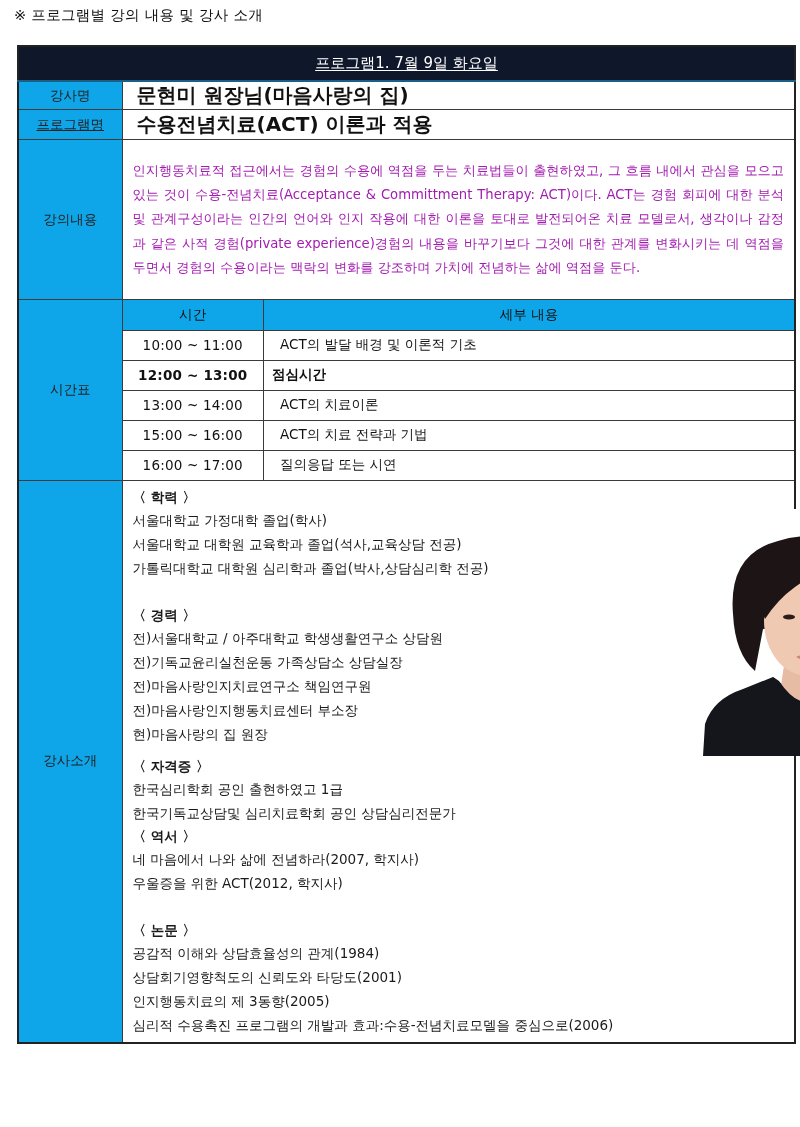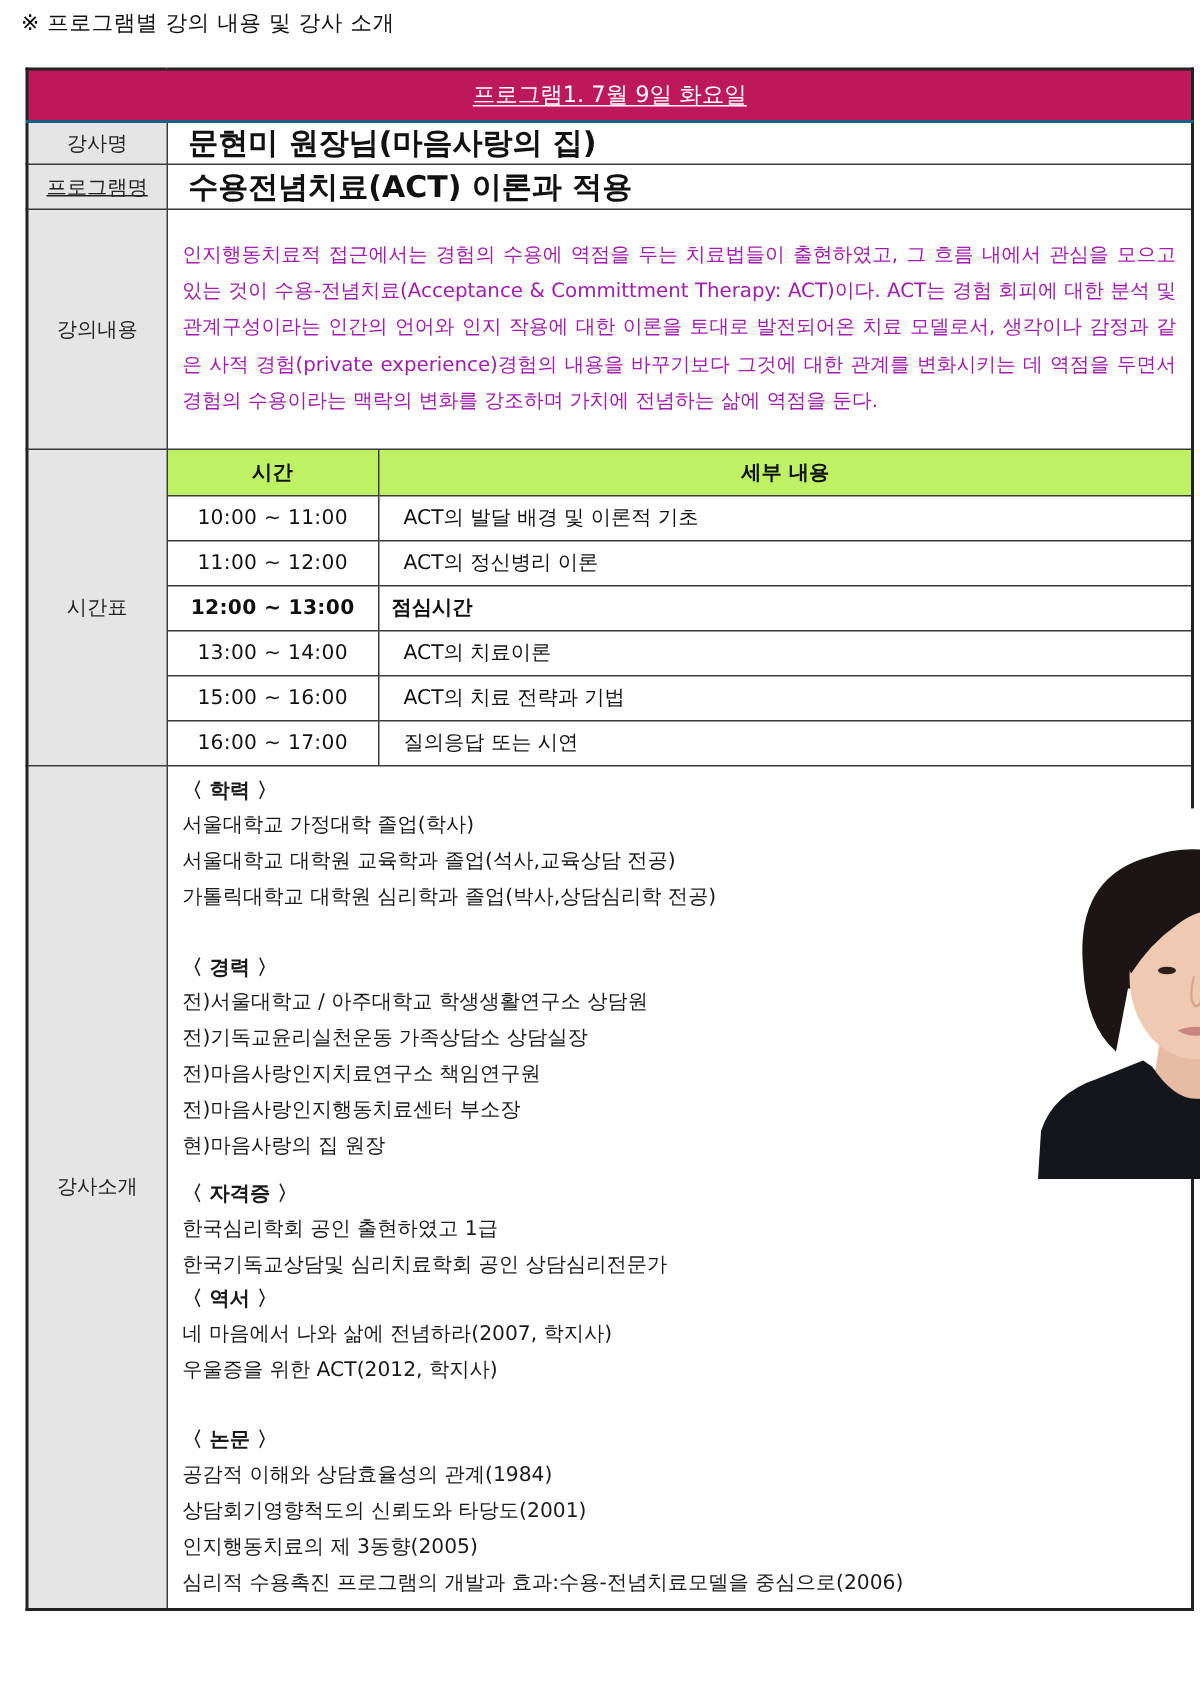--- a/index.html
+++ b/index.html
@@ -12,48 +12,48 @@
   }
 
   .info-table {
     position: absolute; left: 17px; top: 45px; width: 779px;
     border: 2px solid #222;
     border-collapse: collapse;
   }
   .info-table td { border: 1px solid #3a3a3a; vertical-align: middle; }
 
   .hdr {
-    background: #be185d; color: #fff; text-align: center;
+    background: #0f172a; color: #fff; text-align: center;
     height: 35px; font-size: 15px;
     border-bottom: 2px solid #1a5f86 !important;
   }
   .hdr span { text-decoration: underline; text-underline-offset: 2px; }
 
   .lbl {
-    width: 93px; background: #e5e5e5; text-align: center;
+    width: 104px; background: #0ea5e9; text-align: center;
     font-size: 13.5px; color: #222;
   }
   .lbl.u span { text-decoration: underline; }
 
   .val-strong { font-weight: bold; font-size: 20px; padding-left: 14px; height: 28px; }
   .val-strong.tall { height: 30px; }
 
   .lecture {
     padding: 3px 10px 3px 10px; font-size: 13.2px; line-height: 24.2px;
     text-align: justify; height: 160px; color: #a21caf;
   }
 
   .tt-wrap { padding: 0; }
   .tt { width: 100%; border-collapse: collapse; }
   .tt td { border: 1px solid #3a3a3a; height: 30px; font-size: 13.5px; }
   .tt tr:first-child td { border-top: none; }
   .tt tr:last-child td { border-bottom: none; }
   .tt td:first-child { border-left: none; }
   .tt td:last-child { border-right: none; }
-  .tt .th { background: #bef264; font-weight: bold; text-align: center; }
+  .tt .th { background: #0ea5e9; font-weight: normal; text-align: center; }
   .tt .time { width: 141px; text-align: center; letter-spacing: 0.2px; }
   .tt .desc { padding-left: 16px; }
   .tt tr.lunch td { font-weight: bold; }
   .tt tr.lunch .desc { padding-left: 8px; }
 
   .intro-cell { position: relative; height: 562px; padding: 0; vertical-align: top; }
   .intro-text { position: absolute; left: 10px; top: 5px; font-size: 13.5px; color: #1a1a1a; }
   .sec-title { font-weight: bold; line-height: 22px; height: 22px; }
   .line { line-height: 24px; height: 24px; white-space: nowrap; }
   .gap { height: 9px; }
@@ -93,24 +93,20 @@
     <td class="tt-wrap">
       <table class="tt">
         <tbody>
               <tr>
           <td class="th time">시간</td>
           <td class="th">세부 내용</td>
         </tr>
         <tr>
           <td class="time">10:00 ~ 11:00</td>
           <td class="desc">ACT의 발달 배경 및 이론적 기초</td>
-        </tr>
-        <tr>
-          <td class="time">11:00 ~ 12:00</td>
-          <td class="desc">ACT의 정신병리 이론</td>
         </tr>
         <tr class="lunch">
           <td class="time">12:00 ~ 13:00</td>
           <td class="desc">점심시간</td>
         </tr>
         <tr>
           <td class="time">13:00 ~ 14:00</td>
           <td class="desc">ACT의 치료이론</td>
         </tr>
         <tr>

